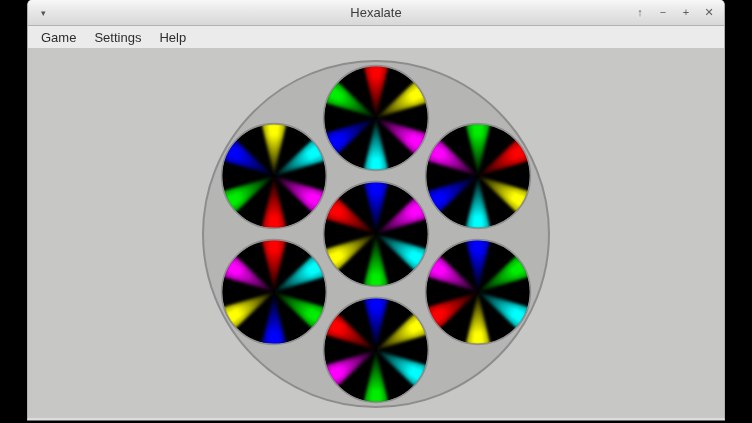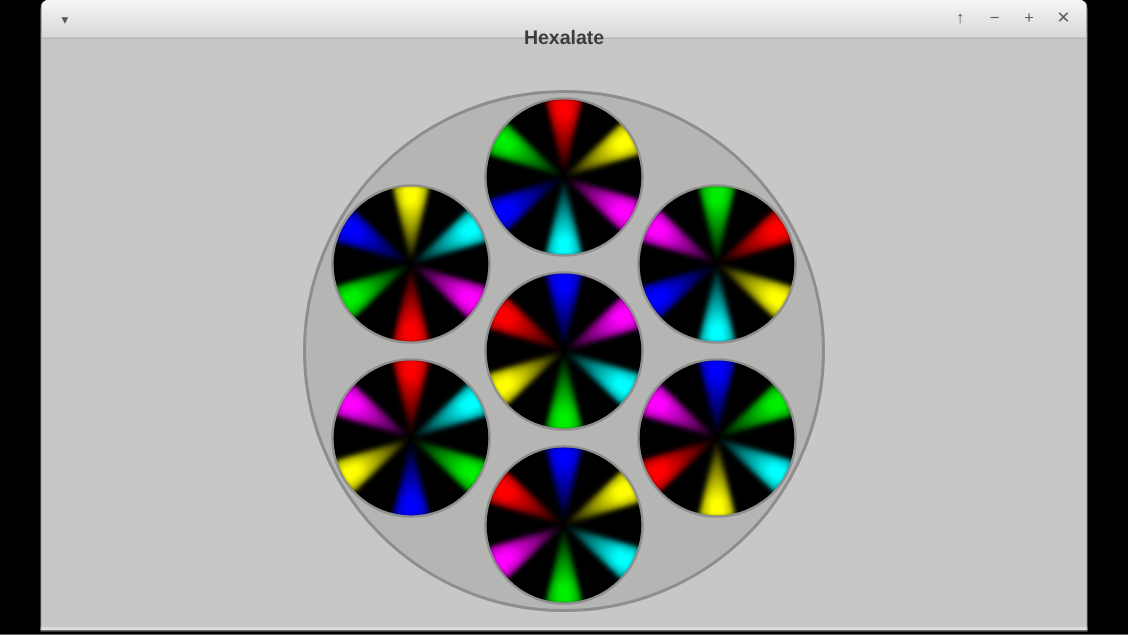--- a/index.html
+++ b/index.html
@@ -23,23 +23,23 @@
     background:linear-gradient(#f7f7f7,#e9e9e9 40%,#d8d8d8);
     border-bottom:1px solid #b2b2b2;
     border-radius:4px 4px 0 0;
   }
   .titlebar-menu-btn{
     position:absolute;left:9px;top:0;height:100%;
     display:flex;align-items:center;padding:0 4px;
     color:#555;font-size:9px;cursor:default;
   }
   .title-text{
-    position:absolute;left:0;right:0;top:12px;height:100%;
+    position:absolute;left:0;right:0;top:0;height:100%;
     display:flex;align-items:center;justify-content:center;
-    font-size:13px;font-weight:bold;color:#3c3c3c;
+    font-size:13px;font-weight:normal;color:#3c3c3c;
   }
   .controls{
     position:absolute;right:8px;top:0;height:100%;
     display:flex;align-items:center;gap:9px;
   }
   .ctrl-btn{
     width:14px;height:15px;display:flex;align-items:center;justify-content:center;
     color:#5d5d5d;font-size:11px;line-height:1;cursor:default;
   }
   .menubar{
@@ -86,20 +86,25 @@
       </span>
       <span class="ctrl-btn">
         <span>+</span>
       </span>
       <span class="ctrl-btn">
         <span>✕</span>
       </span>
     </span>
   </div>
 
+  <div class="menubar">
+    <span class="menu-item">Game</span>
+    <span class="menu-item">Settings</span>
+    <span class="menu-item">Help</span>
+  </div>
 
   <div class="game-canvas">
     <div class="board"></div>
     <div class="disc disc-top">
         <svg viewBox="-54 -54 108 108" width="108" height="108">
           <defs>
             <clipPath id="clip-top">
               <circle r="52"></circle>
             </clipPath>
             <filter id="blur-top" x="-30%" y="-30%" width="160%" height="160%">

